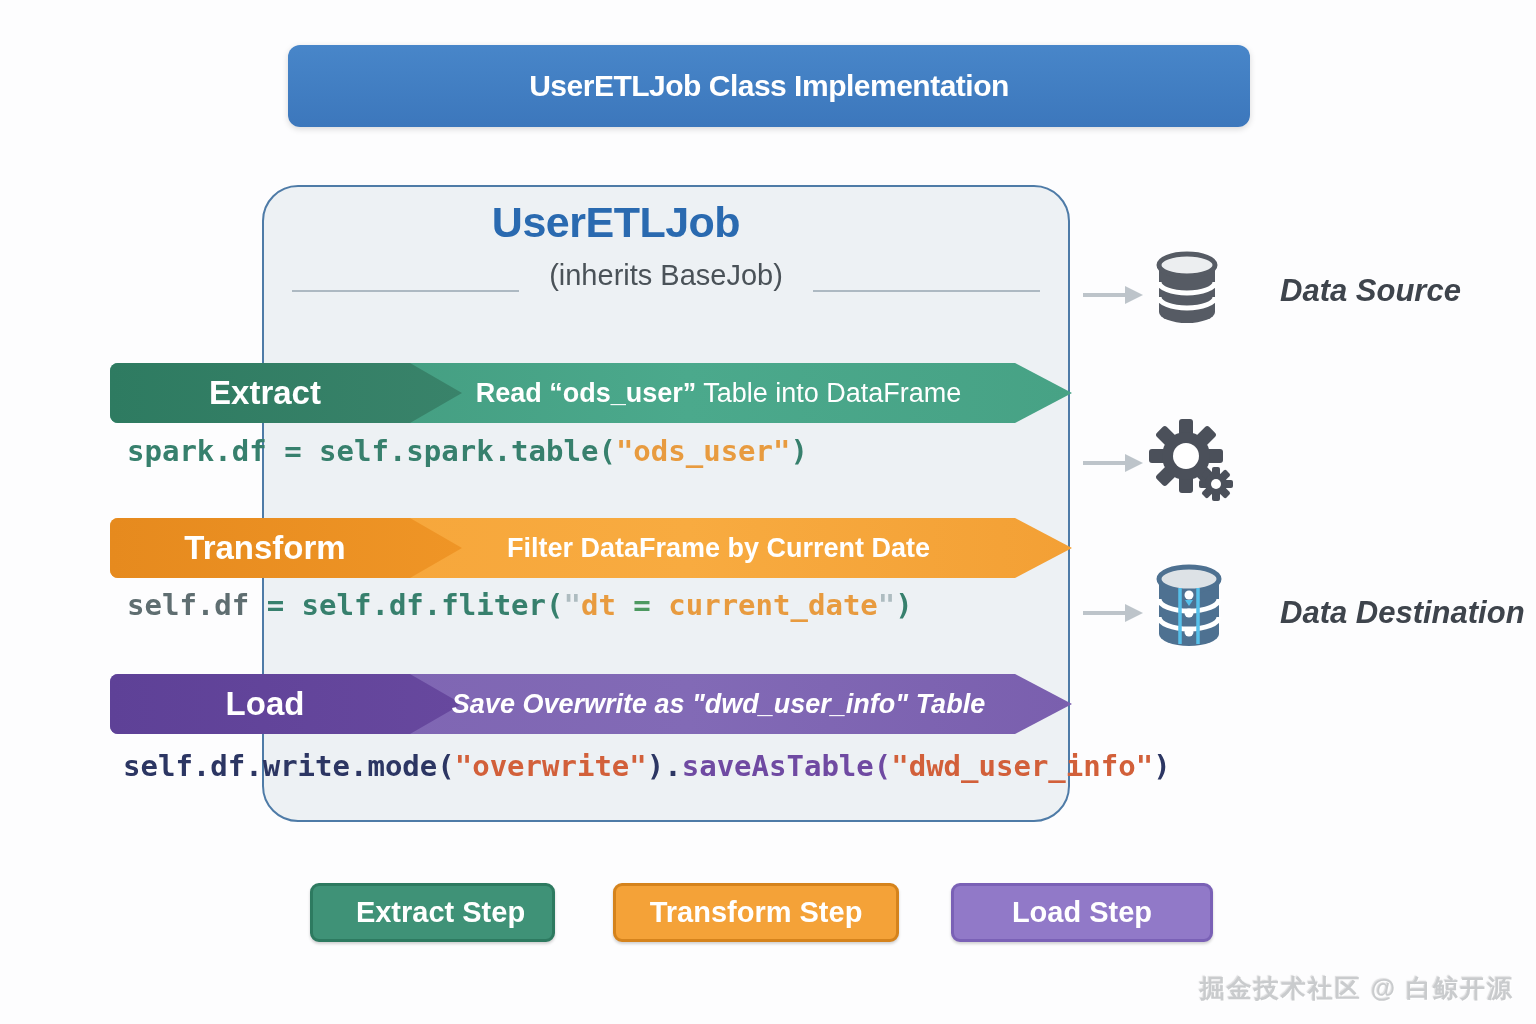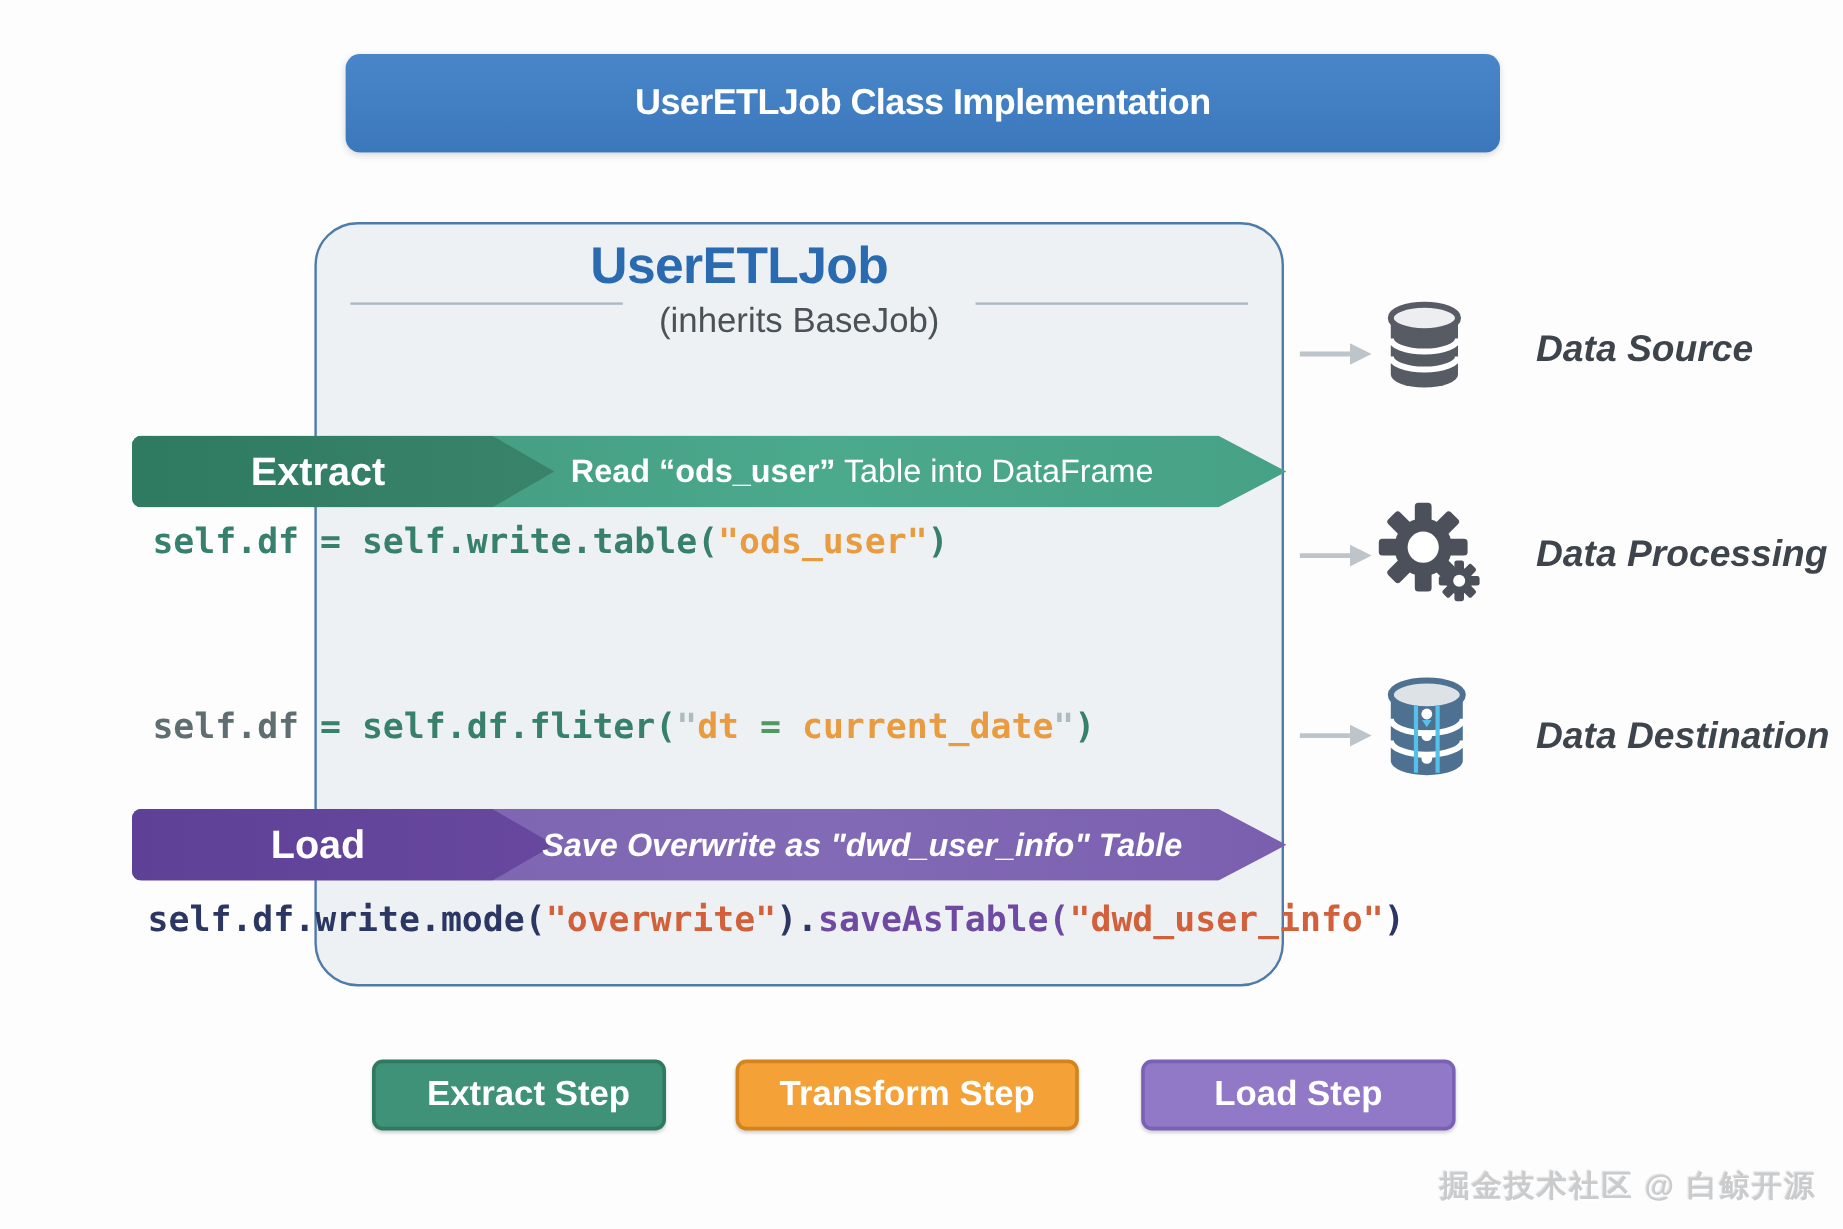--- a/index.html
+++ b/index.html
@@ -20,21 +20,21 @@
     position:absolute;left:262px;top:185px;width:808px;height:637px;
     background:#edf1f4;border:2px solid #4e7ba7;border-radius:36px;
     box-sizing:border-box;
   }
   .class-title{
     position:absolute;left:262px;top:198px;width:708px;text-align:center;
     color:#2a6ab0;font-weight:bold;font-size:43px;letter-spacing:-.5px;
   }
   .class-subtitle-row{
     position:absolute;left:292px;top:252px;width:748px;height:40px;
-    display:flex;align-items:flex-start;gap:10px;
+    display:flex;align-items:flex-end;gap:10px;
   }
   .sub-line{flex:1;height:2px;background:#97a5b2;opacity:.75;}
   .class-subtitle{
     padding:0 20px;color:#4a5258;font-size:29px;white-space:nowrap;
   }
   
   .banner{
     position:absolute;left:110px;width:962px;height:60px;
     border-radius:8px 0 0 8px;
     clip-path:polygon(0 0,905px 0,100% 50%,905px 100%,0 100%);
@@ -116,22 +116,27 @@
     <div class="class-subtitle">(inherits BaseJob)</div>
     <div class="sub-line"></div>
   </div>
 
   <div class="banner extract">
     <div class="banner-dark"></div>
     <div class="banner-name">Extract</div>
     <div class="banner-desc"><span class="b">Read “ods_user”</span><span> Table into DataFrame</span></div>
   </div>
 
-  <div class="code" style="left:127px;top:434px;"><span class="cl-teal">self.df = self.write.table(</span><span class="cl-orange">"ods_user"</span><span class="cl-teal">)</span></div>
-
+  <div class="code" style="left:127px;top:434px;"><span class="cl-teal">spark.df = self.spark.table(</span><span class="cl-orange">"ods_user"</span><span class="cl-teal">)</span></div>
+
+  <div class="banner transform">
+    <div class="banner-dark"></div>
+    <div class="banner-name">Transform</div>
+    <div class="banner-desc bold-desc">Filter DataFrame by Current Date</div>
+  </div>
 
   <div class="code" style="left:127px;top:588px;"><span class="cl-slate">self.df</span><span class="cl-teal"> = self.df.fliter(</span><span class="cl-pale">"</span><span class="cl-orange">dt</span><span class="cl-green"> = </span><span class="cl-orange">current_date</span><span class="cl-pale">"</span><span class="cl-teal">)</span></div>
 
   <div class="banner load">
     <div class="banner-dark"></div>
     <div class="banner-name">Load</div>
     <div class="banner-desc italic-desc">Save Overwrite as "dwd_user_info" Table</div>
   </div>
 
   <div class="code" style="left:123px;top:749px;"><span class="cl-navy">self.df.write.mode(</span><span class="cl-redorange">"overwrite"</span><span class="cl-navy">).</span><span class="cl-purple">saveAsTable(</span><span class="cl-redorange">"dwd_user_info"</span><span class="cl-navy">)</span></div>
@@ -165,21 +170,20 @@
       <g transform="translate(70,68)">
         <rect x="-4" y="-17" width="8" height="34" rx="2"></rect>
         <rect x="-4" y="-17" width="8" height="34" rx="2" transform="rotate(45)"></rect>
         <rect x="-4" y="-17" width="8" height="34" rx="2" transform="rotate(90)"></rect>
         <rect x="-4" y="-17" width="8" height="34" rx="2" transform="rotate(135)"></rect>
         <circle r="11"></circle>
         <circle r="5" fill="#ffffff"></circle>
       </g>
     </g>
   </svg>
-  <div class="flow-label" style="left:1240px;top:462px;">Data Processing</div>
 
   <svg class="flow-arrow" style="left:1083px;top:602px;" width="62" height="22">
     <path d="M0 11 H44" stroke="#bdc4ca" stroke-width="4" fill="none"></path>
     <path d="M42 2 L60 11 L42 20 Z" fill="#bdc4ca"></path>
   </svg>
   <svg class="flow-icon" style="left:1150px;top:562px;" width="78" height="94" viewBox="0 0 78 94">
     <path d="M9 17 L9 72 A30 12 0 0 0 69 72 L69 17 Z" fill="#4e7191"></path>
     <ellipse cx="39" cy="17" rx="30" ry="12" fill="#dde2e6" stroke="#4e7191" stroke-width="5"></ellipse>
     <path d="M9 37 A30 12 0 0 0 69 37" fill="none" stroke="#ffffff" stroke-width="5"></path>
     <path d="M9 55 A30 12 0 0 0 69 55" fill="none" stroke="#ffffff" stroke-width="5"></path>

